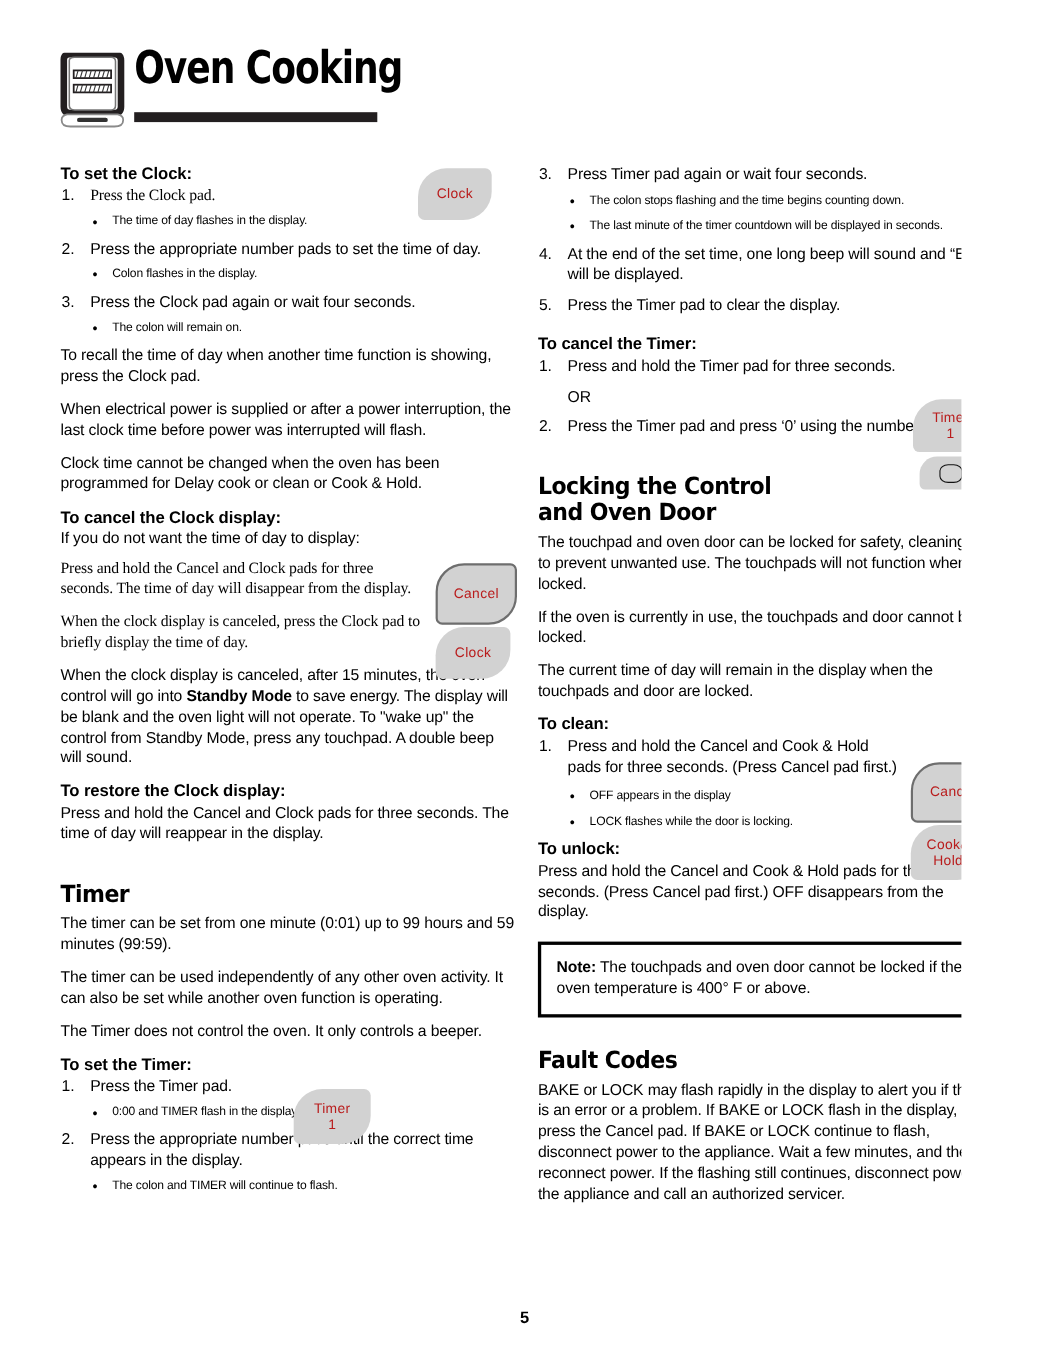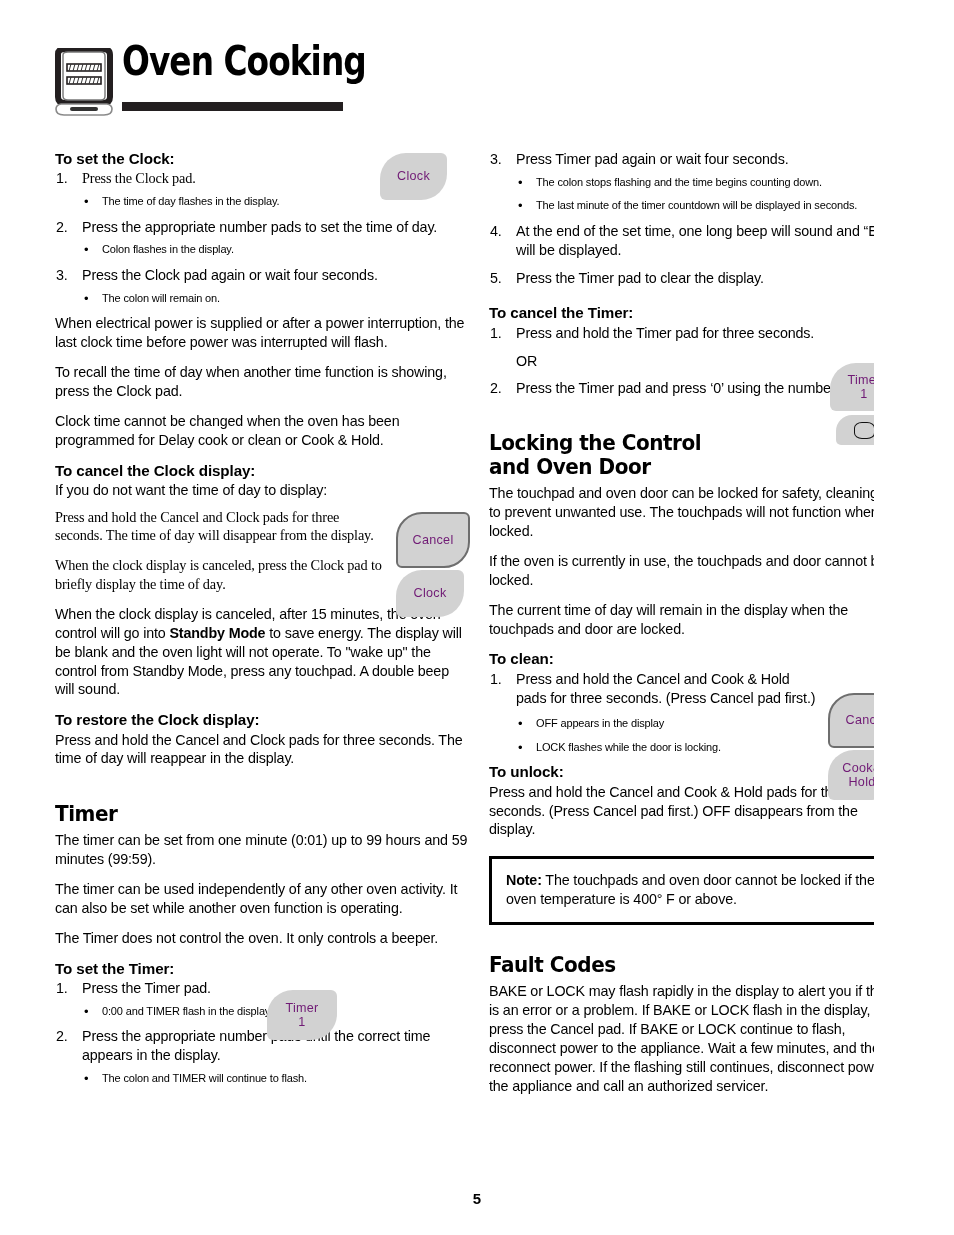--- a/index.html
+++ b/index.html
@@ -154,21 +154,21 @@
   .wrap-narrow { width: 335px; font-family: Liberation Serif, serif; }
   .wrap-mid    { width: 360px; }
 
   b, strong { font-weight: 700; }
 
   
   .pad {
     position: absolute;
     background: #d2d2d2;
     border-radius: 26px 6px 26px 6px;
-    color: #701a75;
+    color: #b91c1c;
     font-size: 12.6px;
     line-height: 1.14;
     text-align: center;
     display: flex;
     align-items: center;
     justify-content: center;
     letter-spacing: 0.3px;
     font-family: "Liberation Sans", sans-serif;
   }
   .pad.outlined {
@@ -268,22 +268,22 @@
       </li>
       <li>
         <span class="num">3.</span>
         <span>Press the Clock pad again or wait four seconds.</span>
         <ul class="bullets">
           <li>The colon will remain on.</li>
         </ul>
       </li>
     </ol>
 
+    <p class="body">To recall the time of day when another time function is showing, press the Clock pad.</p>
     <p class="body" style="margin-top:6px;">When electrical power is supplied or after a power interruption, the last clock time before power was interrupted will flash.</p>
-    <p class="body">To recall the time of day when another time function is showing, press the Clock pad.</p>
     <p class="body">Clock time cannot be changed when the oven has been programmed for Delay cook or clean or Cook &amp; Hold.</p>
 
     <div class="h3">To cancel the Clock display:</div>
     <p class="body tight">If you do not want the time of day to display:</p>
     <p class="body wrap-narrow">Press and hold the Cancel and Clock pads for three seconds. The time of day will disappear from the display.</p>
     <p class="body wrap-narrow">When the clock display is canceled, press the Clock pad to briefly display the time of day.</p>
     <p class="body"><span>When the clock display is canceled, after 15 minutes, the oven control will go into </span><b>Standby Mode</b><span> to save energy.  The display will be blank and the oven light will not operate.  To "wake up" the control from Standby Mode, press any touchpad.  A double beep will sound.</span></p>
 
     <div class="h3">To restore the Clock display:</div>
     <p class="body">Press and hold the Cancel and Clock pads for three seconds. The time of day will reappear in the display.</p>

